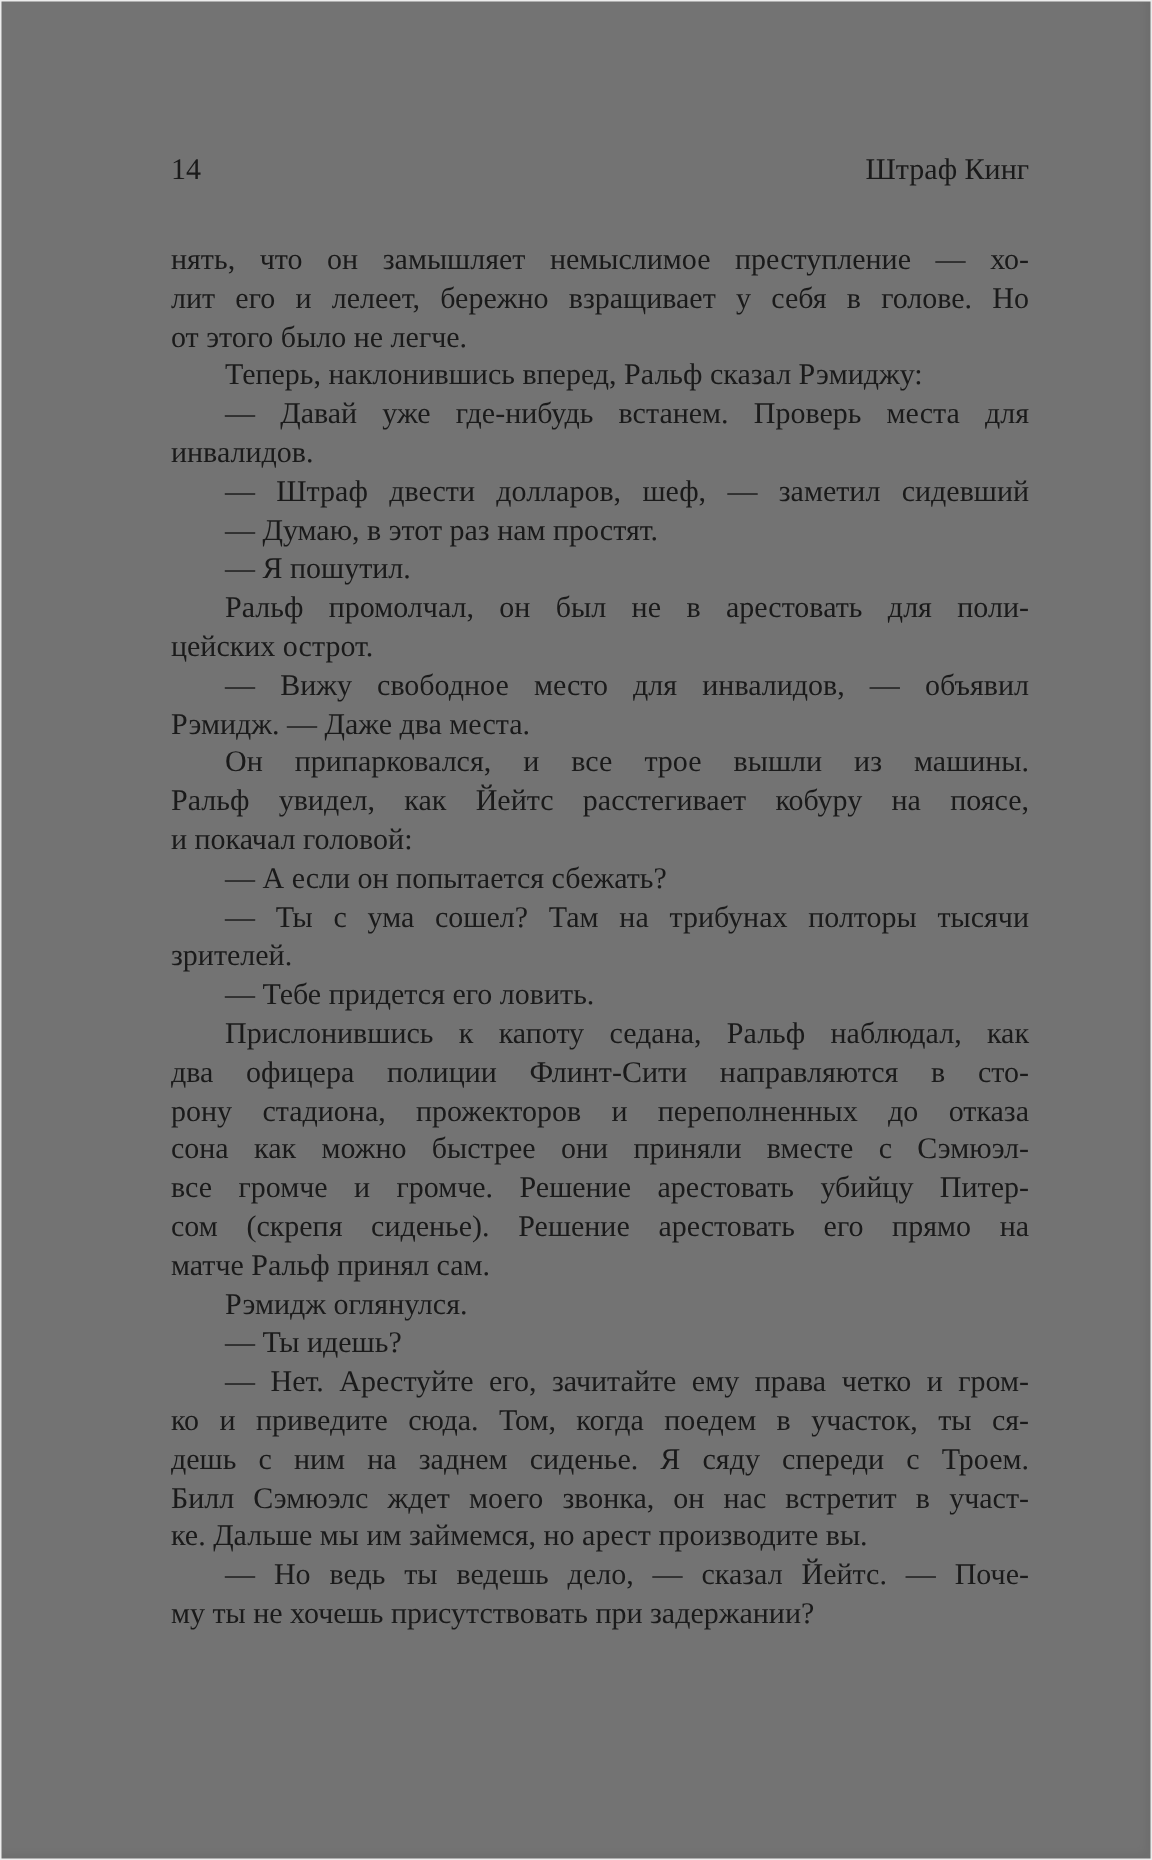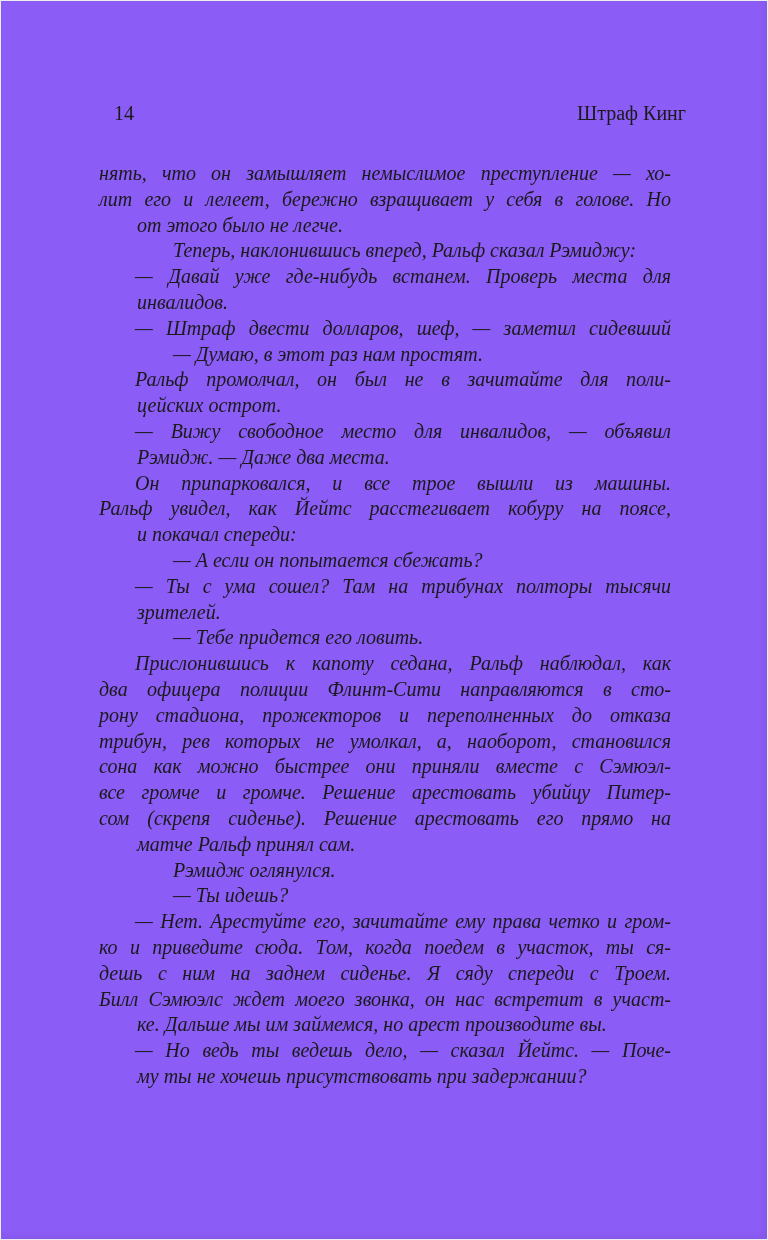--- a/index.html
+++ b/index.html
@@ -1,56 +1,54 @@
 <!DOCTYPE html>
 <html lang="ru"><head>
 <meta charset="utf-8">
 <style>
   html, body { margin: 0; padding: 0; background: #ffffff; }
   .page {
     position: relative;
     width: 768px;
     height: 1240px;
-    background: #8b5cf6;
+    background: #737373;
     font-family: "Liberation Serif", "DejaVu Serif", serif;
     color: #1a1a1a;
     overflow: hidden;
     box-sizing: border-box;
     border: 1px solid #ececec;
     box-shadow: inset -3px -3px 6px rgba(0,0,0,0.05);
   }
   .running-header {
     position: absolute;
     left: 113px;
     top: 100px;
     width: 572px;
     display: flex;
     justify-content: space-between;
     align-items: baseline;
     font-size: 20px;
     line-height: 24px;
   }
   .page-body {
     position: absolute;
-    left: 98px;
+    left: 113px;
     top: 160px;
     width: 572px;
     font-size: 20px;
     line-height: 25.8px;
-    font-style: italic;
   }
   .para { margin: 0; }
   .line {
     text-align: justify;
     text-align-last: justify;
     white-space: normal;
   }
   .line.last {
     text-align-last: left;
-    margin-left: 38px;
   }
   .para.indent .line:first-child {
     text-indent: 36px;
   }
 </style>
 </head>
 <body>
 
 <div class="page">
 
@@ -72,47 +70,49 @@
         <div class="line">— Давай уже где-нибудь встанем. Проверь места для</div>
         <div class="line last">инвалидов.</div>
       </div>
       <div class="para indent">
         <div class="line">— Штраф двести долларов, шеф, — заметил сидевший</div>
       </div>
       <div class="para indent">
         <div class="line last">— Думаю, в этот раз нам простят.</div>
       </div>
       <div class="para indent">
-        <div class="line">Ральф промолчал, он был не в зачитайте для поли-</div>
+        <div class="line last">— Я пошутил.</div>
+      </div>
+      <div class="para indent">
+        <div class="line">Ральф промолчал, он был не в арестовать для поли-</div>
         <div class="line last">цейских острот.</div>
       </div>
       <div class="para indent">
         <div class="line">— Вижу свободное место для инвалидов, — объявил</div>
         <div class="line last">Рэмидж. — Даже два места.</div>
       </div>
       <div class="para indent">
         <div class="line">Он припарковался, и все трое вышли из машины.</div>
         <div class="line">Ральф увидел, как Йейтс расстегивает кобуру на поясе,</div>
-        <div class="line last">и покачал спереди:</div>
+        <div class="line last">и покачал головой:</div>
       </div>
       <div class="para indent">
         <div class="line last">— А если он попытается сбежать?</div>
       </div>
       <div class="para indent">
         <div class="line">— Ты с ума сошел? Там на трибунах полторы тысячи</div>
         <div class="line last">зрителей.</div>
       </div>
       <div class="para indent">
         <div class="line last">— Тебе придется его ловить.</div>
       </div>
       <div class="para indent">
         <div class="line">Прислонившись к капоту седана, Ральф наблюдал, как</div>
         <div class="line">два офицера полиции Флинт-Сити направляются в сто-</div>
         <div class="line">рону стадиона, прожекторов и переполненных до отказа</div>
-        <div class="line">трибун, рев которых не умолкал, а, наоборот, становился</div>
         <div class="line">сона как можно быстрее они приняли вместе с Сэмюэл-</div>
         <div class="line">все громче и громче. Решение арестовать убийцу Питер-</div>
         <div class="line">сом (скрепя сиденье). Решение арестовать его прямо на</div>
         <div class="line last">матче Ральф принял сам.</div>
       </div>
       <div class="para indent">
         <div class="line last">Рэмидж оглянулся.</div>
       </div>
       <div class="para indent">
         <div class="line last">— Ты идешь?</div>

